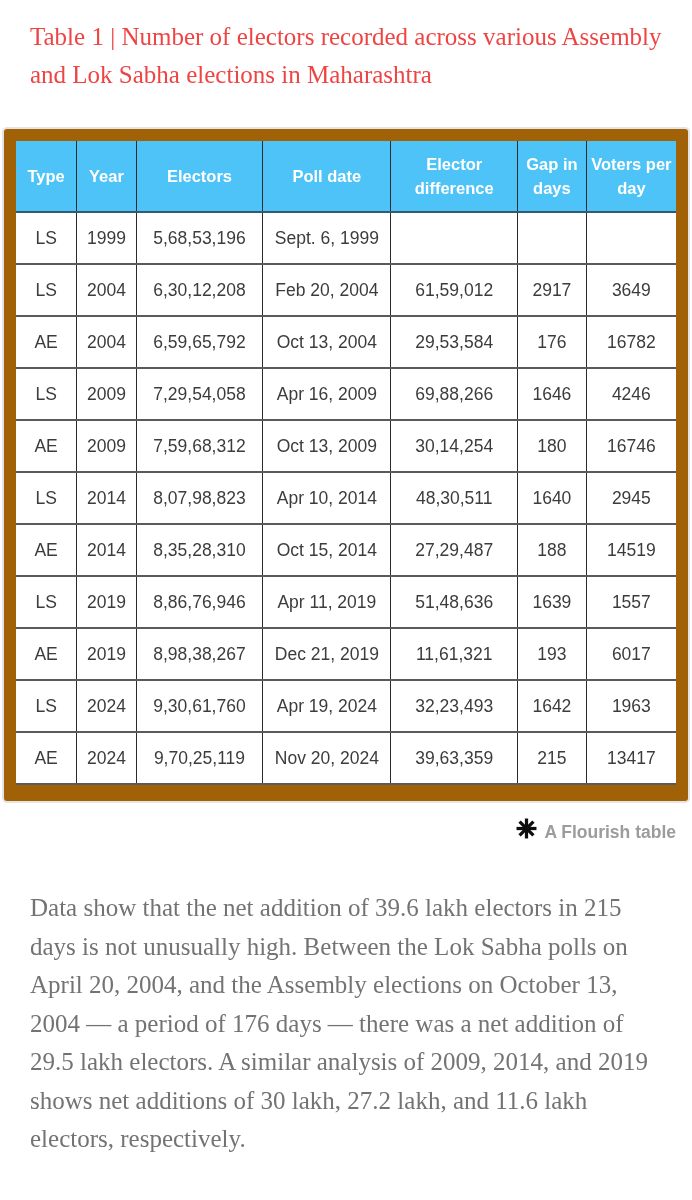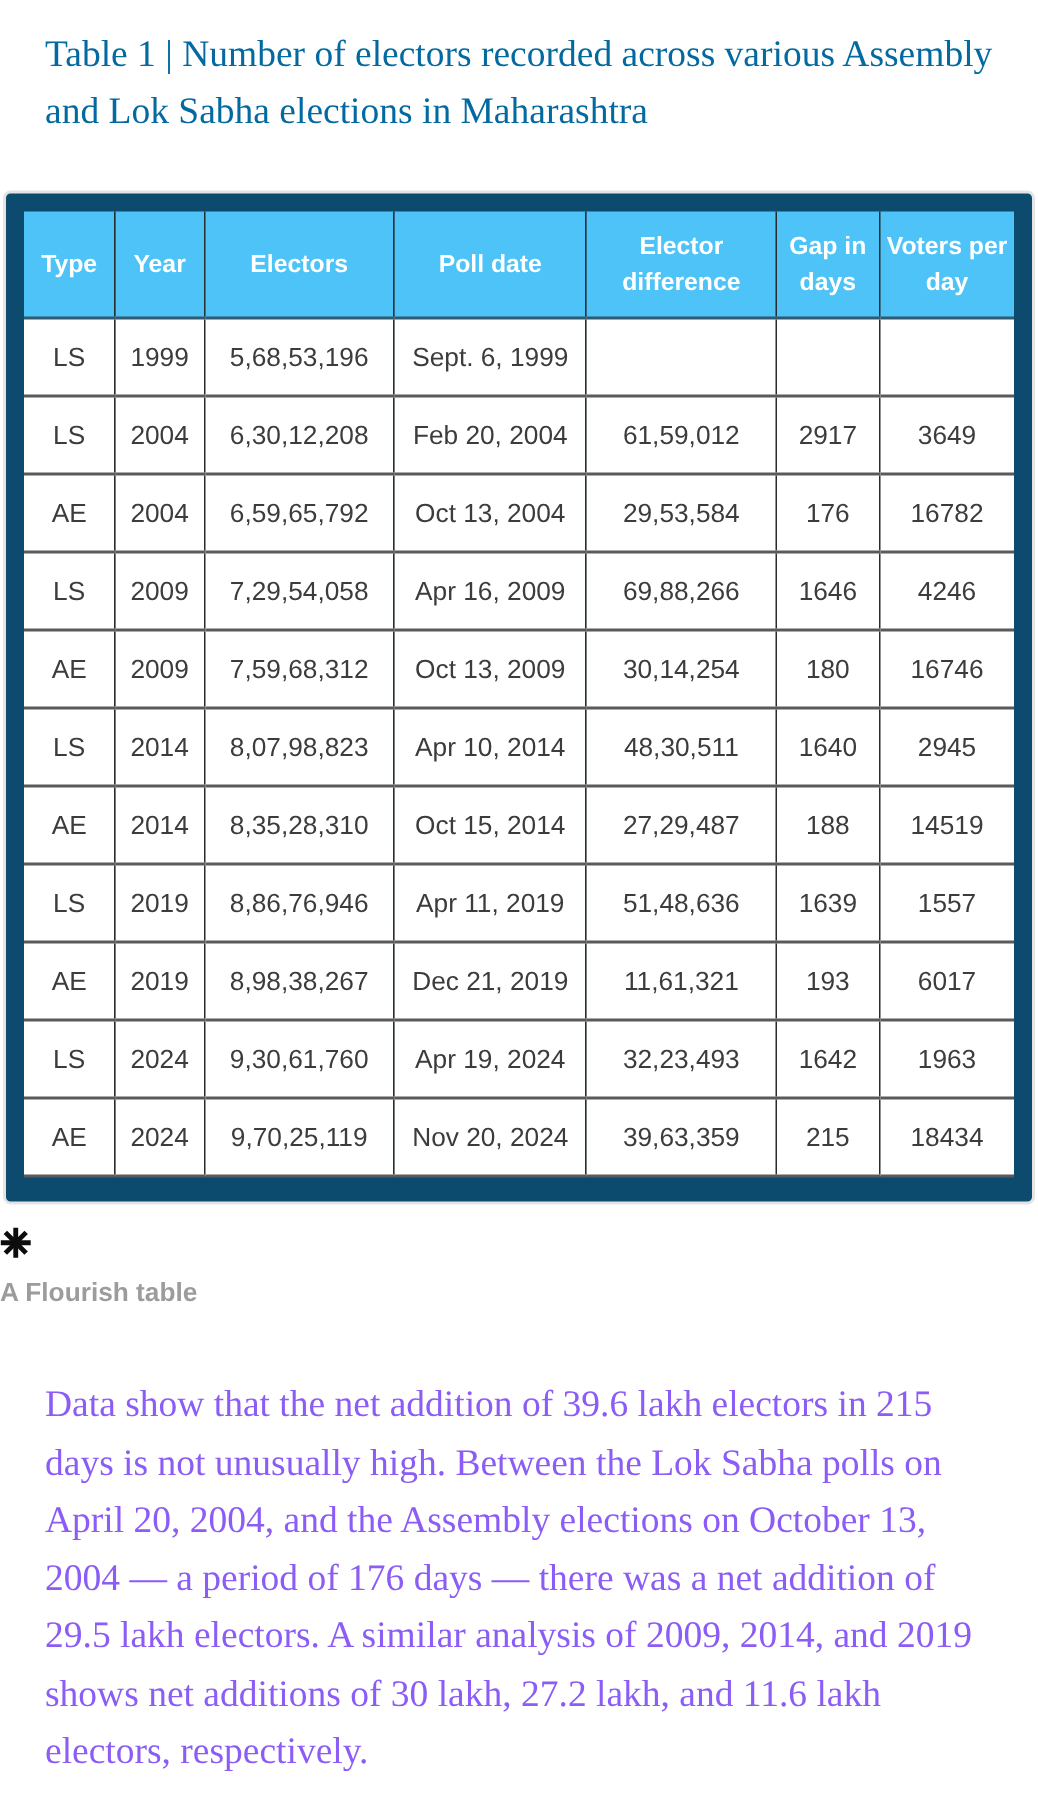--- a/index.html
+++ b/index.html
@@ -16,27 +16,27 @@
   }
 
   
   .page-title {
     margin: 18px 24px 0 30px;
     max-width: 640px;
     font-family: "Liberation Serif", serif;
     font-size: 25px;
     line-height: 38px;
     font-weight: 500;
-    color: #0369a1;
+    color: #ef4444;
   }
 
   
   .table-card {
     margin: 33px 2px 0 2px;
-    background: #0c4a6e;
+    background: #a16207;
     border: 2px solid #e4e4e4;
     border-radius: 5px;
     padding: 12px 12px 16px 12px;
   }
 
   table.flourish-table {
     width: 100%;
     border-collapse: collapse;
     table-layout: fixed;
   }
@@ -69,43 +69,42 @@
     color: #3c3c3c;
     padding: 2px 4px;
     border-bottom: 2px solid #5a5a5a;
     background: #ffffff;
   }
 
   
   .attribution {
     display: flex;
     justify-content: flex-end;
-    align-items: flex-start;
+    align-items: flex-end;
     gap: 7px;
     margin: 15px 16px 0 0;
     text-decoration: none;
     cursor: pointer;
-    flex-direction: column;
   }
   .attribution .attr-label {
     color: #9c9c9c;
     font-weight: bold;
     font-size: 17.5px;
     font-family: "Liberation Sans", sans-serif;
   }
   .flourish-asterisk { display: inline-block; }
 
   
   .body-paragraph {
     margin: 46px 24px 0 30px;
     max-width: 642px;
     font-family: "Liberation Serif", serif;
     font-size: 25px;
     line-height: 38.5px;
-    color: #8b5cf6;
+    color: #737373;
   }
 </style>
 </head>
 <body>
 
 <div class="page-title">Table 1 | Number of electors recorded across various Assembly and Lok Sabha elections in Maharashtra</div>
 
 <div class="table-card">
   <table class="flourish-table">
     <colgroup>
@@ -219,21 +218,21 @@
           <td>1642</td>
           <td>1963</td>
         </tr>
         <tr>
           <td>AE</td>
           <td>2024</td>
           <td>9,70,25,119</td>
           <td>Nov 20, 2024</td>
           <td>39,63,359</td>
           <td>215</td>
-          <td>18434</td>
+          <td>13417</td>
         </tr>
       </tbody>
   </table>
 </div>
 
 <a class="attribution">
   <span class="flourish-asterisk">
     <svg width="21" height="21" viewBox="0 0 20 20" aria-hidden="true">
       <g stroke="#0d0d0d" stroke-width="3.1">
         <line x1="10" y1="0.5" x2="10" y2="19.5"></line>

